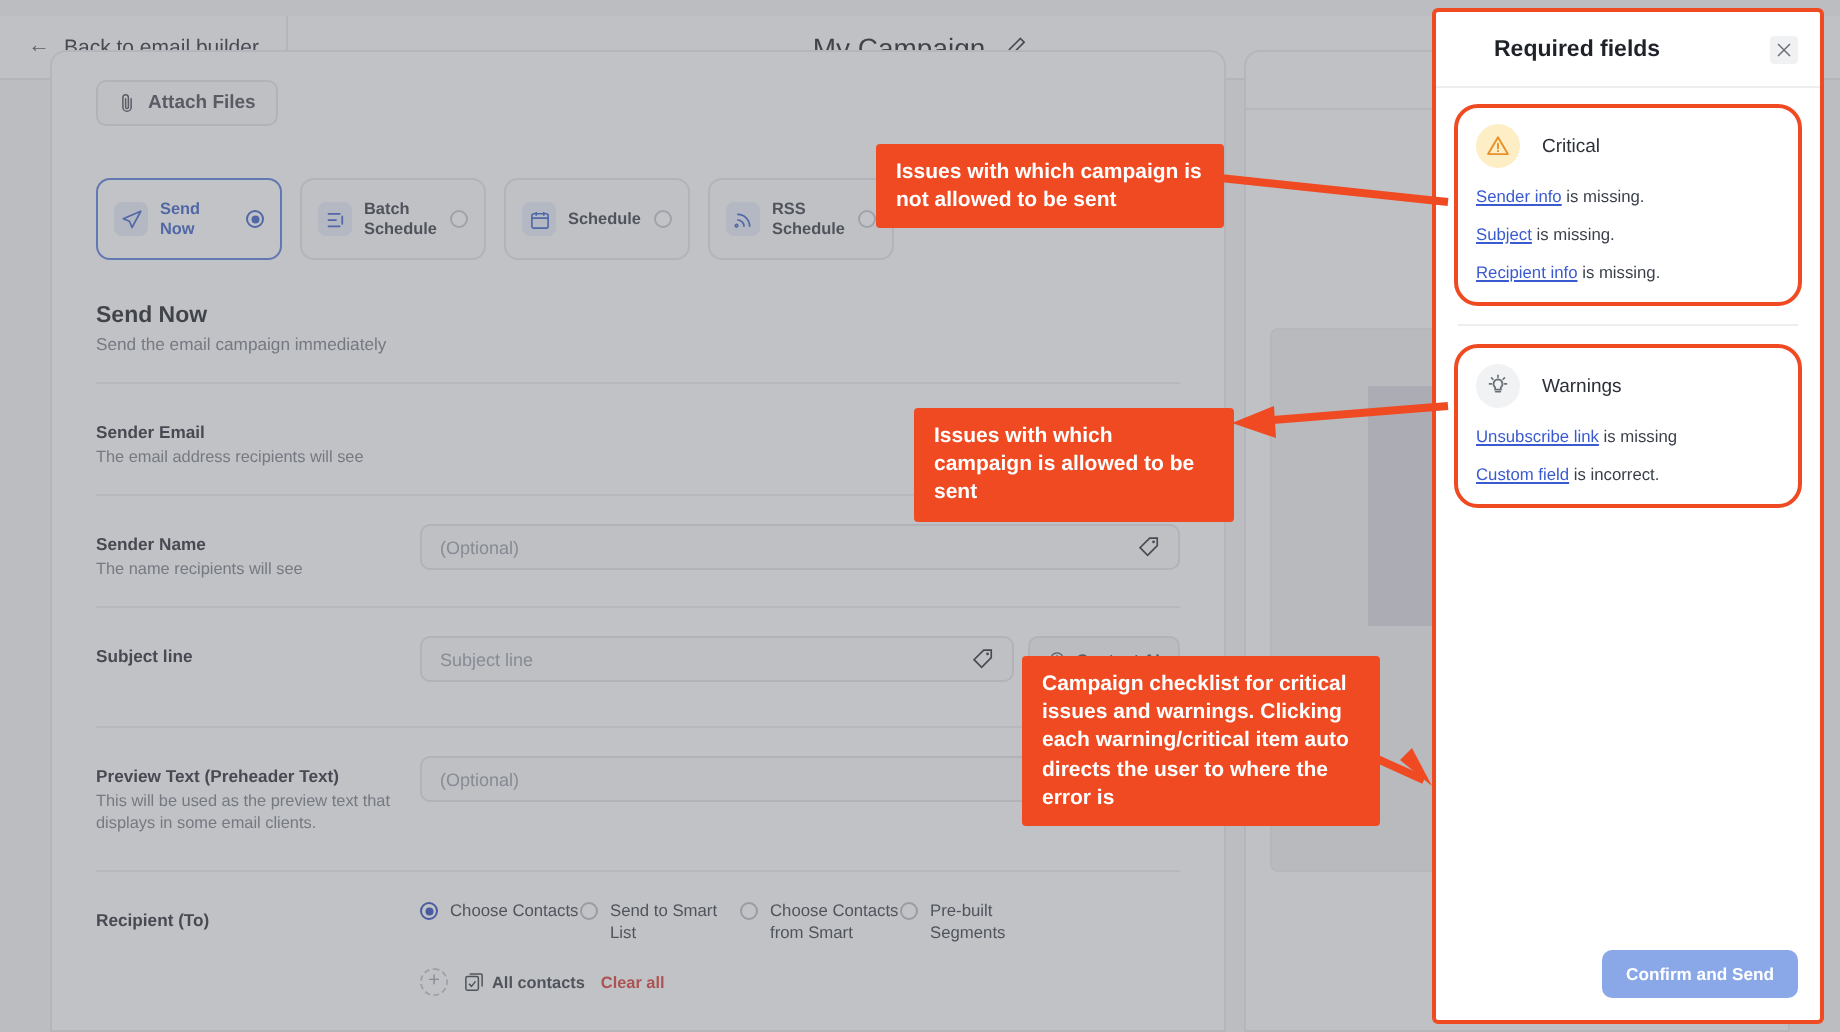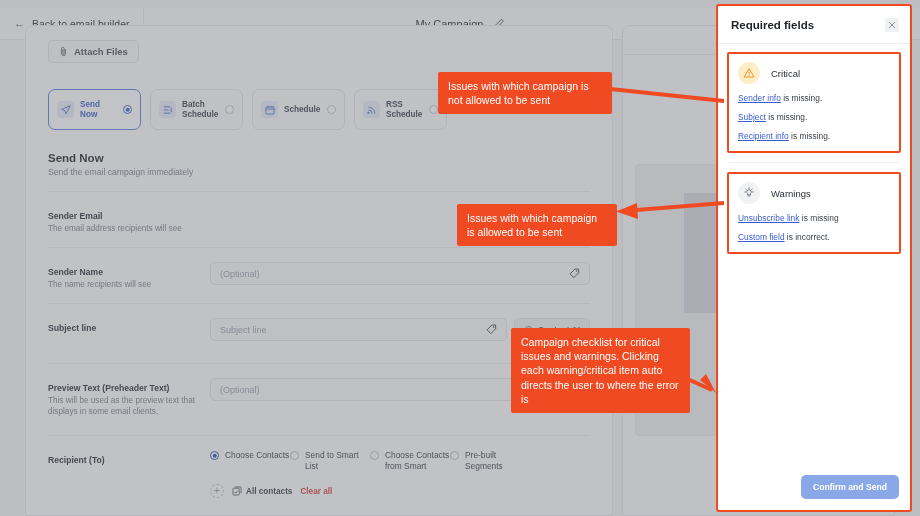--- a/index.html
+++ b/index.html
@@ -26,21 +26,21 @@
   }
   .back-btn{
     display:flex; align-items:center; gap:7px; height:32px;
     padding:0 14px; border-right:1px solid #e6e7ea;
     font-size:10.5px; color:#2b2f38; white-space:nowrap;
   }
   .back-arrow{ font-size:11px; color:#4a4f58; line-height:1; }
   .campaign-title{
     position:absolute; left:50%; transform:translateX(-50%);
     display:flex; align-items:center; gap:10px;
-    font-size:11px; color:#1f2329;
+    font-size:14px; color:#1f2329;
   }
   .pencil{ width:11px; height:11px; display:block; }
 
   
   .main-card{
     position:absolute; left:25px; top:25px; width:588px; height:491px;
     background:#fdfdfd; border:1px solid #e8e9ec; border-radius:8px 8px 0 0;
     padding:14px 22px 0 22px; overflow:hidden;
   }
   .card-head{ display:flex; align-items:center; justify-content:space-between; }
@@ -152,29 +152,29 @@
   
   .modal{
     position:absolute; left:716px; top:4px; width:196px; height:508px;
     background:#fff; border:1px solid #dcdde1; border-radius:4px;
     z-index:60; display:flex; flex-direction:column;
   }
   .modal-head{
     display:flex; align-items:center; justify-content:space-between;
     padding:13px 12px 11px 14px; border-bottom:1px solid #eceef0;
   }
-  .modal-title{ font-size:11.5px; font-weight:700; color:#1f2329; }
+  .modal-title{ font-size:11.5px; font-weight:700; color:#1f2329;margin-left:16px; }
   .close-x{
     width:14px; height:14px; background:#f0f1f3; border-radius:2px;
     display:flex; align-items:center; justify-content:center;
   }
   .close-x svg{ width:8px; height:8px; display:block; }
   .modal-body{ flex:1; padding:8px 10px 0 10px; overflow:hidden; }
 
-  .group{ border:2.2px solid #f04a23; border-radius:2px; padding:8px 9px 10px 9px; position:relative; }
+  .group{ border:2.2px solid #f04a23; border-radius:12px; padding:8px 9px 10px 9px; position:relative; }
   .group + .sep{ height:1px; background:#eceef0; margin:9px 2px; }
   .group.warn{ margin-top:0; }
   .grp-head{ display:flex; align-items:center; gap:11px; }
   .grp-icon{ width:22px; height:22px; border-radius:50%; display:flex; align-items:center; justify-content:center; flex:0 0 auto;}
   .grp-icon.crit{ background:#fdeec6; }
   .grp-icon.warn{ background:#f1f2f4; }
   .grp-icon svg{ width:12px; height:12px; display:block; }
   .grp-title{ font-size:9.5px; color:#2b2f38; }
   .issue{ font-size:8.4px; color:#3a3f49; margin-top:9px; line-height:1.2; }
   .issue:first-of-type{ margin-top:12px; }
@@ -188,21 +188,21 @@
 
   
   .modal-outline{
     position:absolute; left:716px; top:4px; width:196px; height:508px;
     border:2.4px solid #f04a23; border-radius:3px; z-index:70; pointer-events:none;
   }
 
   
   .ann-layer{ position:absolute; inset:0; z-index:80; }
   .callout{
-    position:absolute; background:#f04a23; color:#fff; font-weight:400;
+    position:absolute; background:#f04a23; color:#fff; font-weight:700;
     font-size:10.5px; line-height:1.35; padding:7px 10px; border-radius:2px;
   }
   .arrow-svg{ position:absolute; overflow:visible; }
 </style>
 </head>
 <body>
 
 <div id="root">
 
   <div class="app-dim">

